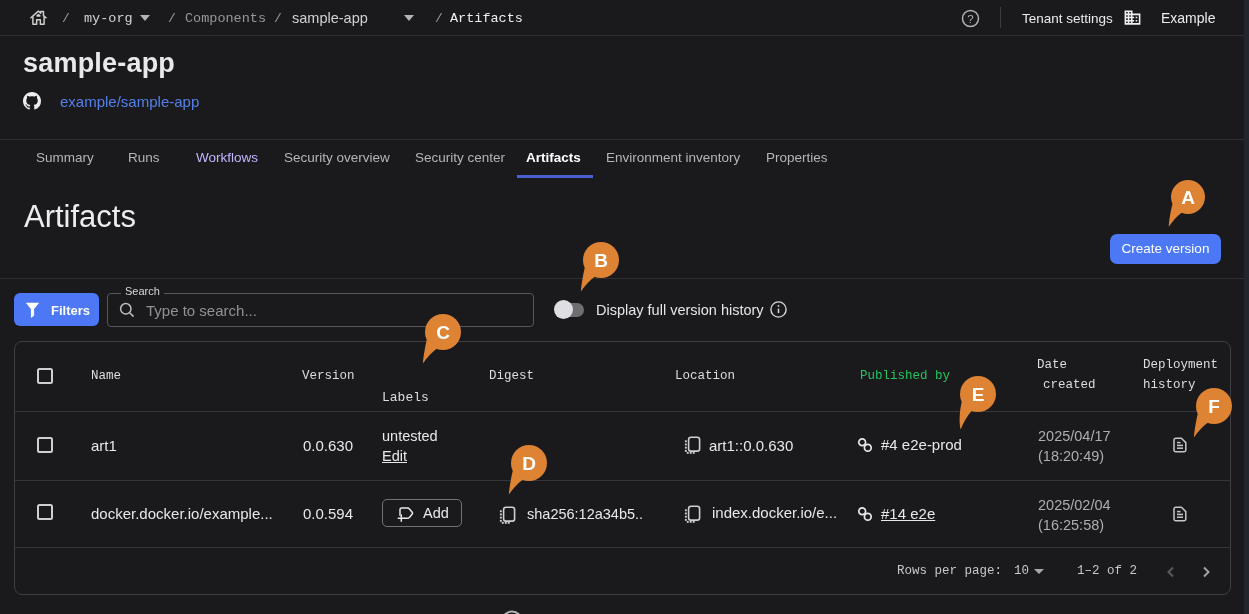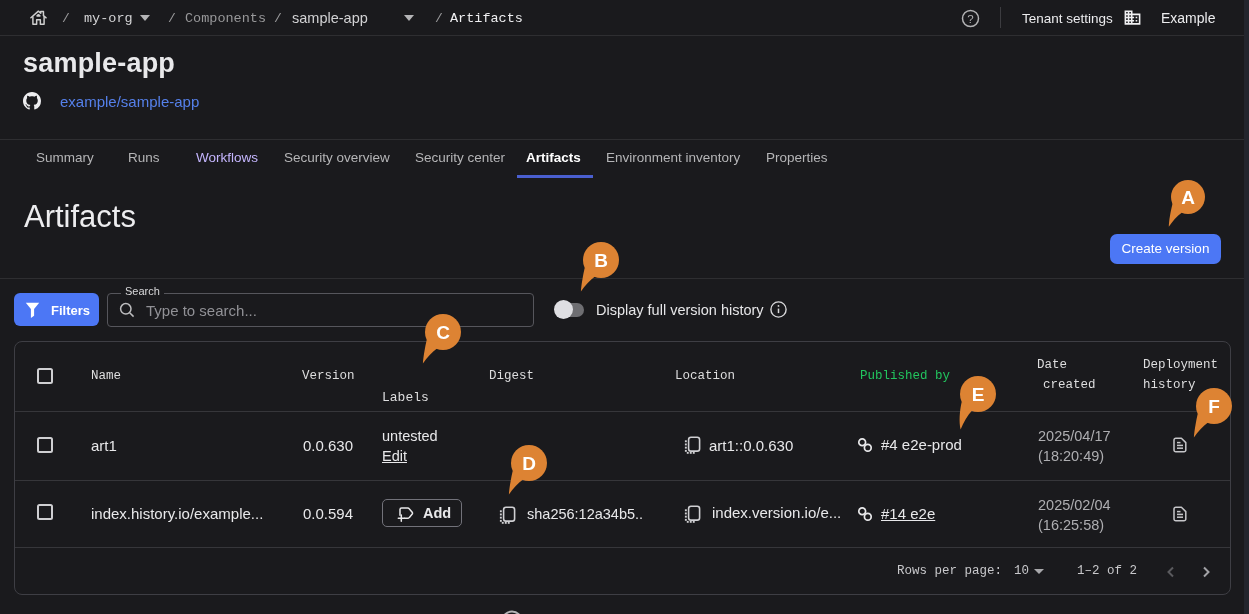--- a/index.html
+++ b/index.html
@@ -138,30 +138,30 @@
 <div class="txt" style="left:1038px;top:428px;font-size:14.5px;color:#aeaeb1;">2025/04/17</div>
 <div class="txt" style="left:1038px;top:448px;font-size:14.5px;color:#aeaeb1;">(18:20:49)</div>
 
 <svg class="abs" style="left:1171px;top:436px;" width="18" height="18" viewBox="0 0 18 18" fill="none" stroke="#c6c6c9" stroke-width="1.5">
   <path d="M4.8,2.2 h5.6 l4.4,4.4 v7.4 a1.8,1.8 0 0 1 -1.8,1.8 h-8.2 a1.8,1.8 0 0 1 -1.8,-1.8 v-10 a1.8,1.8 0 0 1 1.8,-1.8 z" stroke-linejoin="round"></path>
   <line x1="6" y1="6.6" x2="9.5" y2="6.6"></line>
   <line x1="6" y1="9.4" x2="12" y2="9.4"></line>
   <line x1="6" y1="12.2" x2="12" y2="12.2"></line>
 </svg>
 
-<div class="txt" style="left:91px;top:505px;font-size:15px;color:#e8e8ea;">index.history.io/example...</div>
+<div class="txt" style="left:91px;top:505px;font-size:15px;color:#e8e8ea;">docker.docker.io/example...</div>
 <div class="txt" style="left:303px;top:505px;font-size:15px;color:#e8e8ea;">0.0.594</div>
 
 <div class="abs" style="left:382px;top:499px;width:80px;height:28px;border:1px solid #72727a;border-radius:5px;"></div>
 <svg class="abs" style="left:397px;top:505px;" width="18" height="18" viewBox="0 0 18 18" fill="none" stroke="#e8e8ea" stroke-width="1.5" stroke-linecap="round">
   <path d="M3.0,10.3 L3.0,4.6 Q3.0,3.0 4.6,3.0 L10.6,3.0 Q11.7,3.0 12.4,3.9 L15.2,7.3 Q15.8,8.15 15.2,9.0 L12.4,12.4 Q11.7,13.3 10.6,13.3 L7.6,13.3" stroke-linejoin="round"></path>
   <line x1="4.3" y1="10.1" x2="4.3" y2="16.2"></line>
   <line x1="1.3" y1="13.15" x2="7.3" y2="13.15"></line>
 </svg>
-<div class="txt" style="left:423px;top:505px;font-size:14.5px;color:#e8e8ea;font-weight:bold;">Add</div>
+<div class="txt" style="left:423px;top:505px;font-size:14.5px;color:#e8e8ea;">Add</div>
 
 <svg class="abs" style="left:498.5px;top:505.5px;" width="17" height="18" viewBox="0 0 17 18" fill="none">
   <rect x="4.6" y="1.3" width="11" height="13.8" rx="2.4" stroke="#d0d0d3" stroke-width="1.6"></rect>
   <g fill="#d0d0d3">
     <rect x="0.9" y="4.3" width="1.9" height="1.9"></rect>
       <rect x="0.9" y="7.5" width="1.9" height="1.9"></rect>
       <rect x="0.9" y="10.7" width="1.9" height="1.9"></rect>
       <rect x="0.9" y="13.9" width="1.9" height="1.9"></rect>
     <rect x="2.8" y="15.9" width="1.9" height="1.9"></rect>
       <rect x="5.8" y="15.9" width="1.9" height="1.9"></rect>
@@ -175,21 +175,21 @@
   <g fill="#d0d0d3">
     <rect x="0.9" y="4.3" width="1.9" height="1.9"></rect>
       <rect x="0.9" y="7.5" width="1.9" height="1.9"></rect>
       <rect x="0.9" y="10.7" width="1.9" height="1.9"></rect>
       <rect x="0.9" y="13.9" width="1.9" height="1.9"></rect>
     <rect x="2.8" y="15.9" width="1.9" height="1.9"></rect>
       <rect x="5.8" y="15.9" width="1.9" height="1.9"></rect>
       <rect x="8.8" y="15.9" width="1.9" height="1.9"></rect>
   </g>
 </svg>
-<div class="txt" style="left:712px;top:504px;font-size:15px;color:#e8e8ea;">index.version.io/e...</div>
+<div class="txt" style="left:712px;top:504px;font-size:15px;color:#e8e8ea;">index.docker.io/e...</div>
 
 <svg class="abs" style="left:857px;top:506px;" width="16" height="16" viewBox="0 0 16 16" fill="none" stroke="#e8e8ea" stroke-width="1.7">
   <circle cx="5.2" cy="5.2" r="3.4"></circle>
   <circle cx="10.8" cy="10.8" r="3.4"></circle>
 </svg>
 <div class="txt" style="left:881px;top:505px;font-size:15px;color:#e8e8ea;text-decoration:underline;">#14 e2e</div>
 
 <div class="txt" style="left:1038px;top:497px;font-size:14.5px;color:#aeaeb1;">2025/02/04</div>
 <div class="txt" style="left:1038px;top:517px;font-size:14.5px;color:#aeaeb1;">(16:25:58)</div>
 

